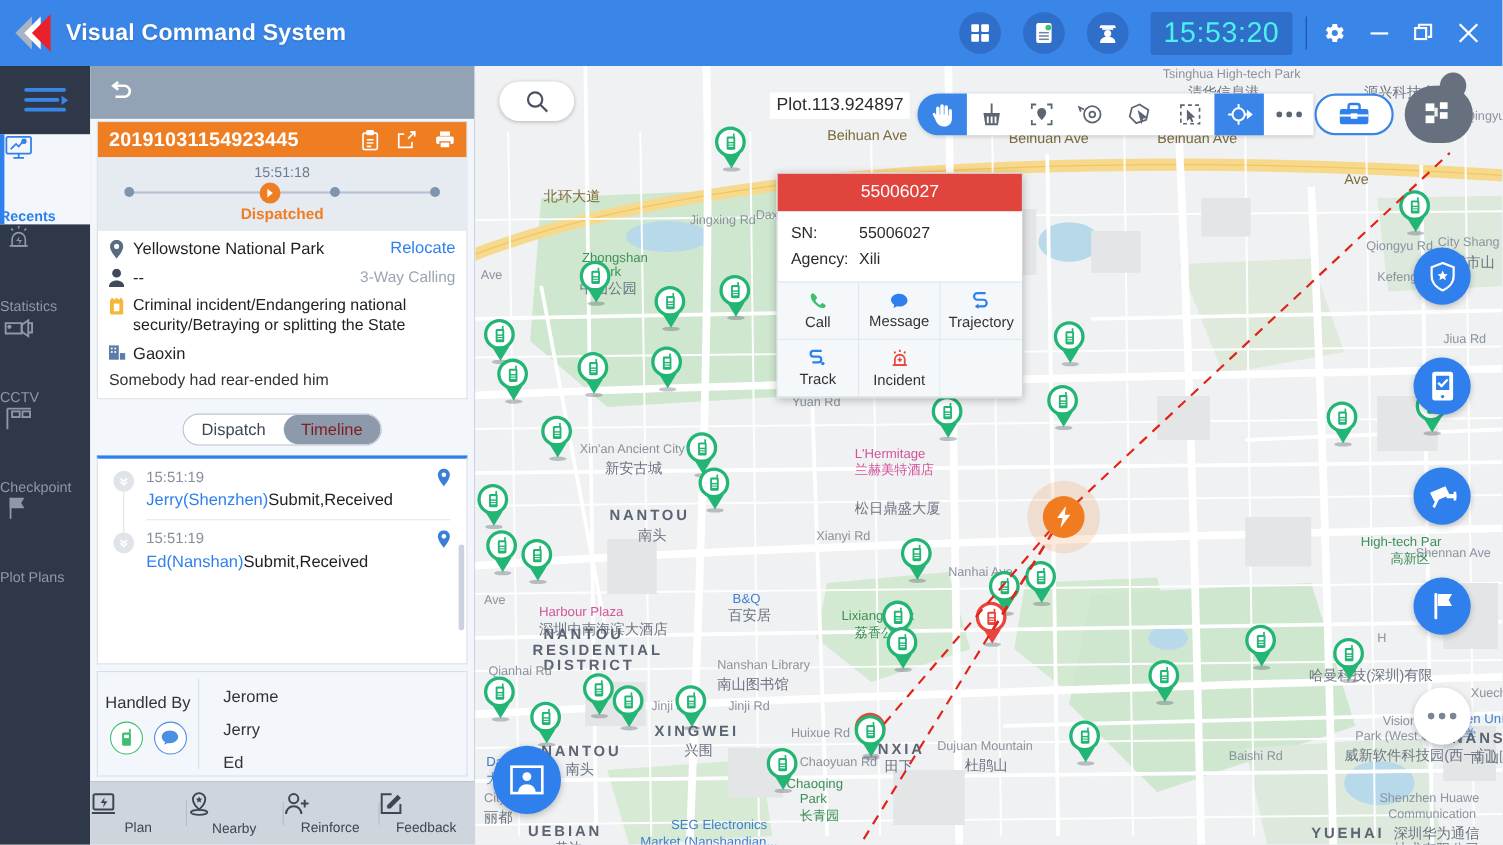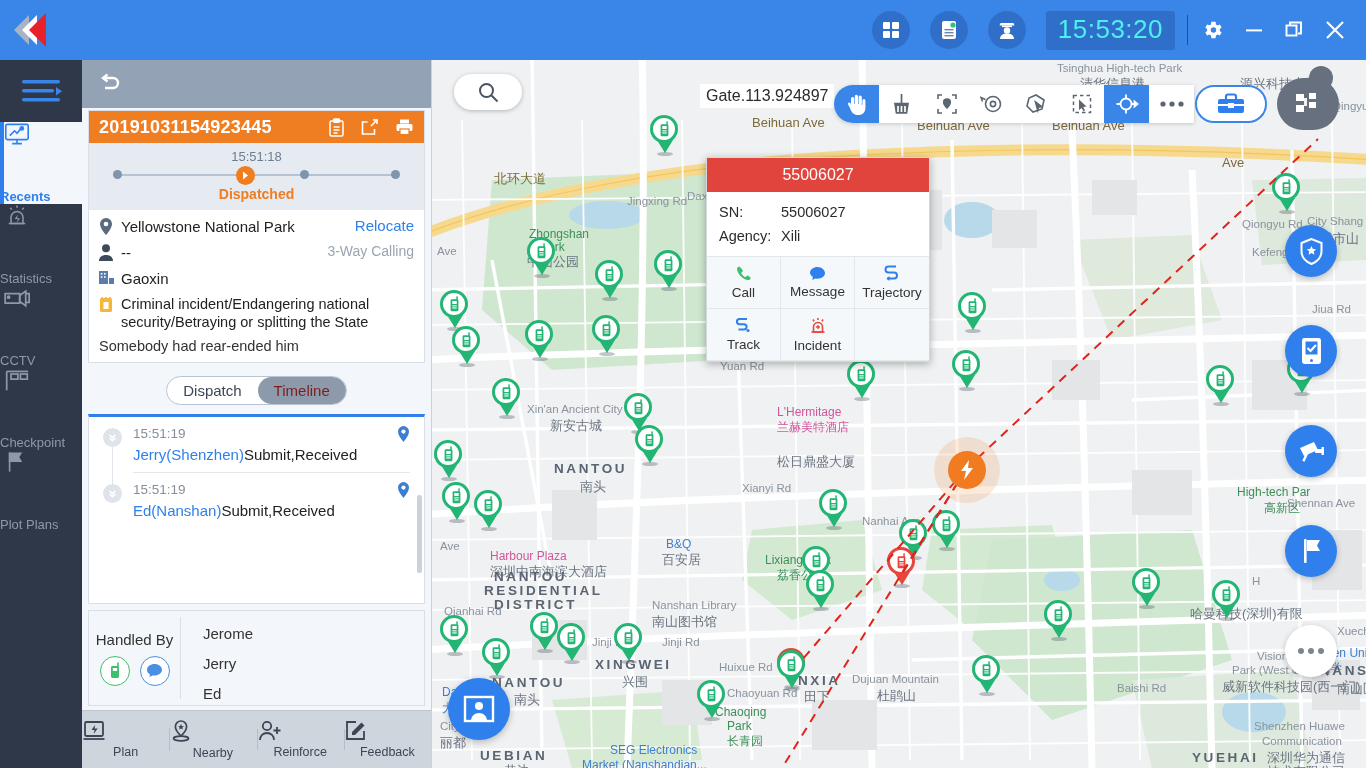--- a/index.html
+++ b/index.html
@@ -248,20 +248,21 @@
 
 <div class="app">
 
   <div class="titlebar">
     <div class="logo-wrap">
       <div class="logo-chevrons">
         <div class="chev g"></div>
           <div class="chev w"></div>
           <div class="chev r"></div>
       </div>
+      <div class="app-title">Visual Command System</div>
     </div>
 
     <div class="tb-right">
       <div class="round-btn">
         <svg width="20" height="20" viewBox="0 0 20 20" fill="#fff">
           <rect x="2" y="2" width="7" height="7" rx="1"></rect>
             <rect x="11" y="2" width="7" height="7" rx="1"></rect>
           <rect x="2" y="11" width="7" height="7" rx="1"></rect>
             <rect x="11" y="11" width="7" height="7" rx="1"></rect>
         </svg>
@@ -437,43 +438,43 @@
           <div class="ric">
             <svg width="14" height="17" viewBox="0 0 14 17" fill="#3e4a5a">
               <circle cx="7" cy="4.3" r="4"></circle>
                 <path d="M0 17c0-4 3.1-6 7-6s7 2 7 6z"></path>
             </svg>
           </div>
           <div class="rtxt">--</div>
           <div class="rmuted">3-Way Calling</div>
         </div>
 
+        <div class="row cat">
+          <div class="ric">
+            <svg width="14" height="17" viewBox="0 0 14 17">
+              <rect x="1" y="2" width="12" height="14" rx="1.5" fill="#f5b63a"></rect>
+              <path d="M3 1v2.4M7 1v2.4M11 1v2.4" stroke="#f5b63a" stroke-width="1.6"></path>
+              <rect x="4.5" y="6" width="5" height="7" fill="#fff"></rect>
+            </svg>
+          </div>
+          <div class="rtxt">Criminal incident/Endangering national security/Betraying or splitting the State</div>
+        </div>
+
         <div class="row">
           <div class="ric">
             <svg width="15" height="15" viewBox="0 0 15 15" fill="#5b7ba8">
               <rect x="0" y="1" width="9" height="13"></rect>
                 <rect x="10" y="8" width="5" height="6"></rect>
               <rect x="1.8" y="3" width="1.6" height="1.6" fill="#fff"></rect>
                 <rect x="5" y="3" width="1.6" height="1.6" fill="#fff"></rect>
               <rect x="1.8" y="6.2" width="1.6" height="1.6" fill="#fff"></rect>
                 <rect x="5" y="6.2" width="1.6" height="1.6" fill="#fff"></rect>
             </svg>
           </div>
           <div class="rtxt">Gaoxin</div>
-        </div>
-
-        <div class="row cat">
-          <div class="ric">
-            <svg width="14" height="17" viewBox="0 0 14 17">
-              <rect x="1" y="2" width="12" height="14" rx="1.5" fill="#f5b63a"></rect>
-              <path d="M3 1v2.4M7 1v2.4M11 1v2.4" stroke="#f5b63a" stroke-width="1.6"></path>
-              <rect x="4.5" y="6" width="5" height="7" fill="#fff"></rect>
-            </svg>
-          </div>
-          <div class="rtxt">Criminal incident/Endangering national security/Betraying or splitting the State</div>
         </div>
 
         <div class="desc">Somebody had rear-ended him</div>
       </div>
     </div>
 
     <div class="tabs-wrap">
       <div class="tabs">
         <div class="tab">Dispatch</div>
         <div class="tab active">Timeline</div>
@@ -1260,21 +1261,21 @@
         </svg>
     </div>
 
     <div class="map-search">
       <svg width="22" height="22" viewBox="0 0 22 22" fill="none" stroke="#4a5360" stroke-width="2">
         <circle cx="9.5" cy="9.5" r="6.5"></circle>
           <path d="M14.5 14.5l6 6"></path>
       </svg>
     </div>
 
-    <div class="coord-box">Gate.113.924897</div>
+    <div class="coord-box">Plot.113.924897</div>
 
     <div class="map-toolbar">
       <div class="mt-btn on">
         <svg width="21" height="23" viewBox="0 0 21 23" fill="#fff">
           <path d="M5 12V5.5a1.6 1.6 0 013.2 0V11h.6V3.3a1.6 1.6 0 013.2 0V11h.6V4.2a1.6 1.6 0 013.2 0V12h.6V7.6a1.5 1.5 0 013 0v7.1c0 4.4-2.8 7.3-6.9 7.3-4.3 0-7-2.4-8.3-6.6L2 11.3c-.5-1.4 1.5-2.5 2.3-1.2z"></path>
         </svg>
       </div>
       <div class="mt-btn">
         <svg width="21" height="22" viewBox="0 0 21 22" fill="none" stroke="#5c6672" stroke-width="1.7">
           <path d="M10.5 1v9"></path>

